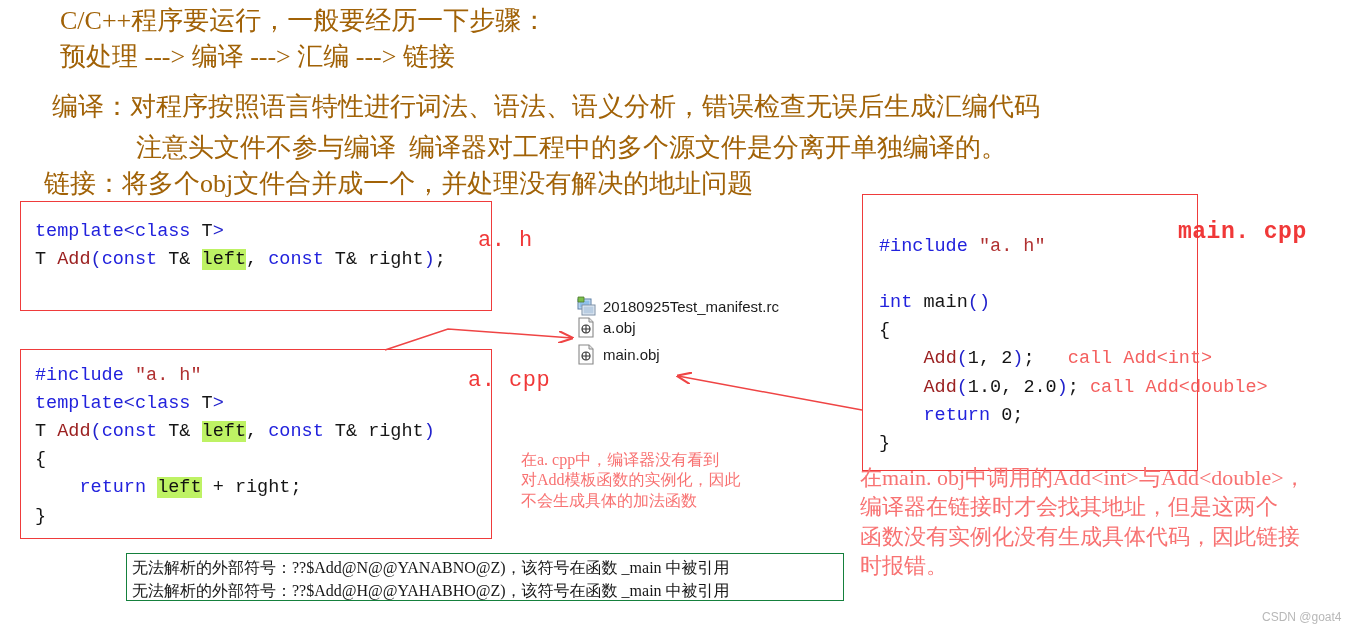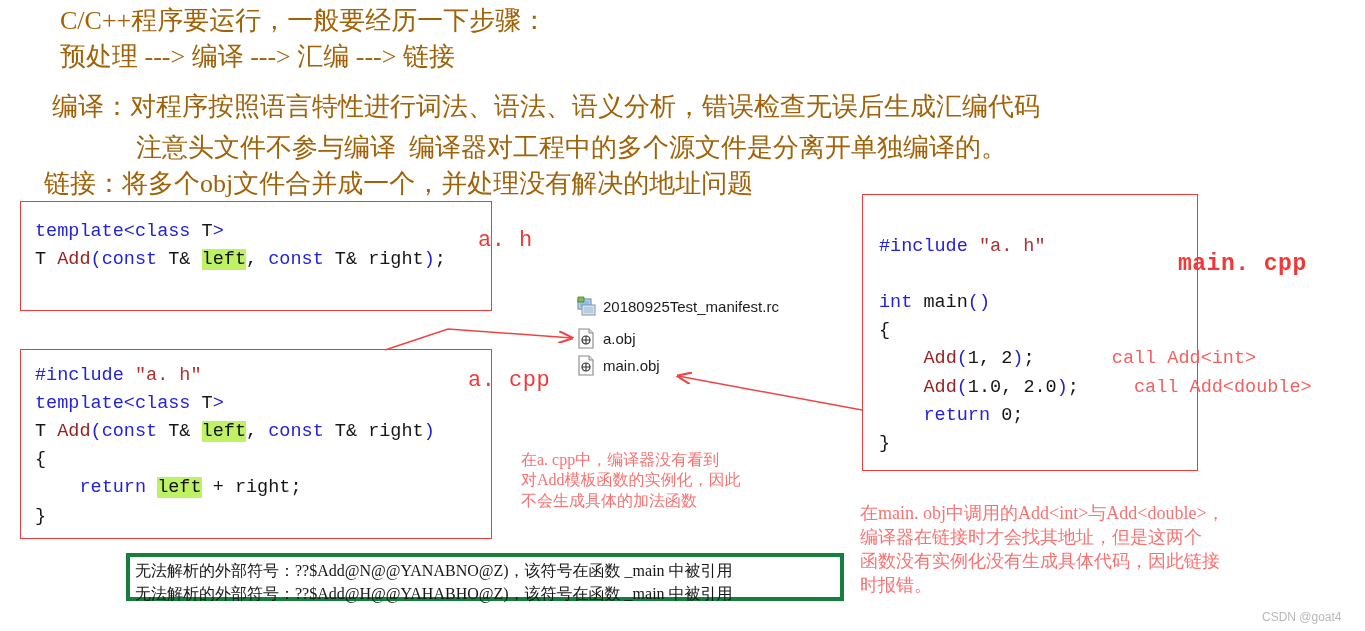--- a/index.html
+++ b/index.html
@@ -40,21 +40,21 @@
     line-height: 1.52;
     white-space: pre;
     color: #111111;
   }
   .kw   { color: #2222dd; }
   .fn   { color: #9b2020; }
   .str  { color: #b03030; }
   .num  { color: #151515; }
   .punc { color: #2222cc; }
   .hl   { background: #bef264; }
-  .cmt  { color: #f4605f; margin-left: 44px; }
+  .cmt  { color: #f4605f; }
   .plain{ color: #161616; }
 
   
   .filelabel {
     color: #f03838;
     font-family: "Liberation Mono", "DejaVu Sans Mono", monospace;
     font-size: 22px;
     letter-spacing: .5px;
     white-space: nowrap;
   }
@@ -79,21 +79,21 @@
   .annot {
     color: #f87272;
     font-family: "Liberation Serif", "DejaVu Serif", serif;
     font-size: 16px;
     line-height: 1.28;
     white-space: pre;
   }
 
   
   .errbox {
-    border: 4px solid #15803d;
+    border: 1px solid #15803d;
     background: #ffffff;
     box-sizing: border-box;
     padding: 2px 5px 3px 5px;
   }
   .errline {
     font-family: "Liberation Serif", "DejaVu Serif", serif;
     font-size: 16px;
     line-height: 1.45;
     color: #161616;
     white-space: pre;
@@ -129,25 +129,25 @@
 <div class="abs filelabel" style="left:478px; top:228px;">a. h</div>
 
 <div class="abs codebox" style="left:20px; top:349px; width:472px; height:190px;">
   <div class="code" style="padding:12px 0 0 14px;"><div><span class="kw">#include</span><span class="plain"> </span><span class="str">"a. h"</span></div><div><span class="kw">template</span><span class="punc">&lt;</span><span class="kw">class</span><span class="plain"> T</span><span class="punc">&gt;</span></div><div><span class="plain">T </span><span class="fn">Add</span><span class="punc">(</span><span class="kw">const</span><span class="plain"> T&amp; </span><span class="hl">left</span><span class="plain">, </span><span class="kw">const</span><span class="plain"> T&amp; right</span><span class="punc">)</span></div><div><span class="plain">{</span></div><div><span class="plain">    </span><span class="kw">return</span><span class="plain"> </span><span class="hl">left</span><span class="plain"> + right;</span></div><div><span class="plain">}</span></div></div>
 </div>
 <div class="abs filelabel" style="left:468px; top:368px;">a. cpp</div>
 
 <div class="abs codebox" style="left:862px; top:194px; width:336px; height:277px;">
   <div class="code" style="padding:38px 0 0 16px;"><div><span class="kw">#include</span><span class="plain"> </span><span class="str">"a. h"</span></div><div>&nbsp;</div><div><span class="kw">int</span><span class="plain"> main</span><span class="punc">()</span></div><div><span class="plain">{</span></div><div><span class="plain">    </span><span class="fn">Add</span><span class="punc">(</span><span class="num">1</span><span class="plain">, </span><span class="num">2</span><span class="punc">)</span><span class="plain">;   </span><span class="cmt">call Add&lt;int&gt;</span></div><div><span class="plain">    </span><span class="fn">Add</span><span class="punc">(</span><span class="num">1.0</span><span class="plain">, </span><span class="num">2.0</span><span class="punc">)</span><span class="plain">; </span><span class="cmt">call Add&lt;double&gt;</span></div><div><span class="plain">    </span><span class="kw">return</span><span class="plain"> </span><span class="num">0</span><span class="plain">;</span></div><div><span class="plain">}</span></div></div>
 </div>
-<div class="abs filelabel big" style="left:1178px; top:219px;margin-top:32px;">main. cpp</div>
+<div class="abs filelabel big" style="left:1178px; top:219px;">main. cpp</div>
 
 <div class="abs" style="left:577px; top:296px;">
 
-  <div class="filerow" style="margin-bottom:11px;">
+  <div class="filerow" style="">
     <span class="ficon">
       <svg width="19" height="21" viewBox="0 0 19 21">
         <rect x="1" y="3" width="13" height="10" fill="#cfe3f7" stroke="#5b7fa6" stroke-width="1"></rect>
         <rect x="2.5" y="4.5" width="10" height="7" fill="#8fc0ea"></rect>
         <rect x="5" y="9" width="13" height="10" fill="#e6eef7" stroke="#7d8fa5" stroke-width="1"></rect>
         <rect x="6.5" y="10.5" width="10" height="7" fill="#b9cde2"></rect>
         <path d="M1 1 L7 1 L7 6 L1 6 Z" fill="#7bbf4a" stroke="#4b7a2c" stroke-width="0.8"></path>
       </svg>
     </span>
     <span>20180925Test_manifest.rc</span>
@@ -188,21 +188,21 @@
 
   <polyline points="385,350 448,329 572,338" fill="none" stroke="#ef4444" stroke-width="1.5" marker-end="url(#ah-red)"></polyline>
 
   <line x1="862" y1="410" x2="678" y2="376" stroke="#ef4444" stroke-width="1.5" marker-end="url(#ah-red)"></line>
 </svg>
 
 <div class="abs annot" style="left:521px; top:450px;">在a. cpp中，编译器没有看到
 对Add模板函数的实例化，因此
 不会生成具体的加法函数</div>
 
-<div class="abs annot" style="left:860px; top:502px; font-size:18px; line-height:1.33;">在main. obj中调用的Add&lt;int&gt;与Add&lt;double&gt;，
+<div class="abs annot" style="left:860px; top:463px; font-size:22px; line-height:1.33;">在main. obj中调用的Add&lt;int&gt;与Add&lt;double&gt;，
 编译器在链接时才会找其地址，但是这两个
 函数没有实例化没有生成具体代码，因此链接
 时报错。</div>
 
 <div class="abs errbox" style="left:126px; top:553px; width:718px; height:48px;">
   <div class="errline">无法解析的外部符号：??$Add@N@@YANABNO@Z)，该符号在函数 _main 中被引用</div>
   <div class="errline">无法解析的外部符号：??$Add@H@@YAHABHO@Z)，该符号在函数 _main 中被引用</div>
 </div>
 
 <div class="abs watermark" style="left:1262px; top:610px;">CSDN @goat4</div>

